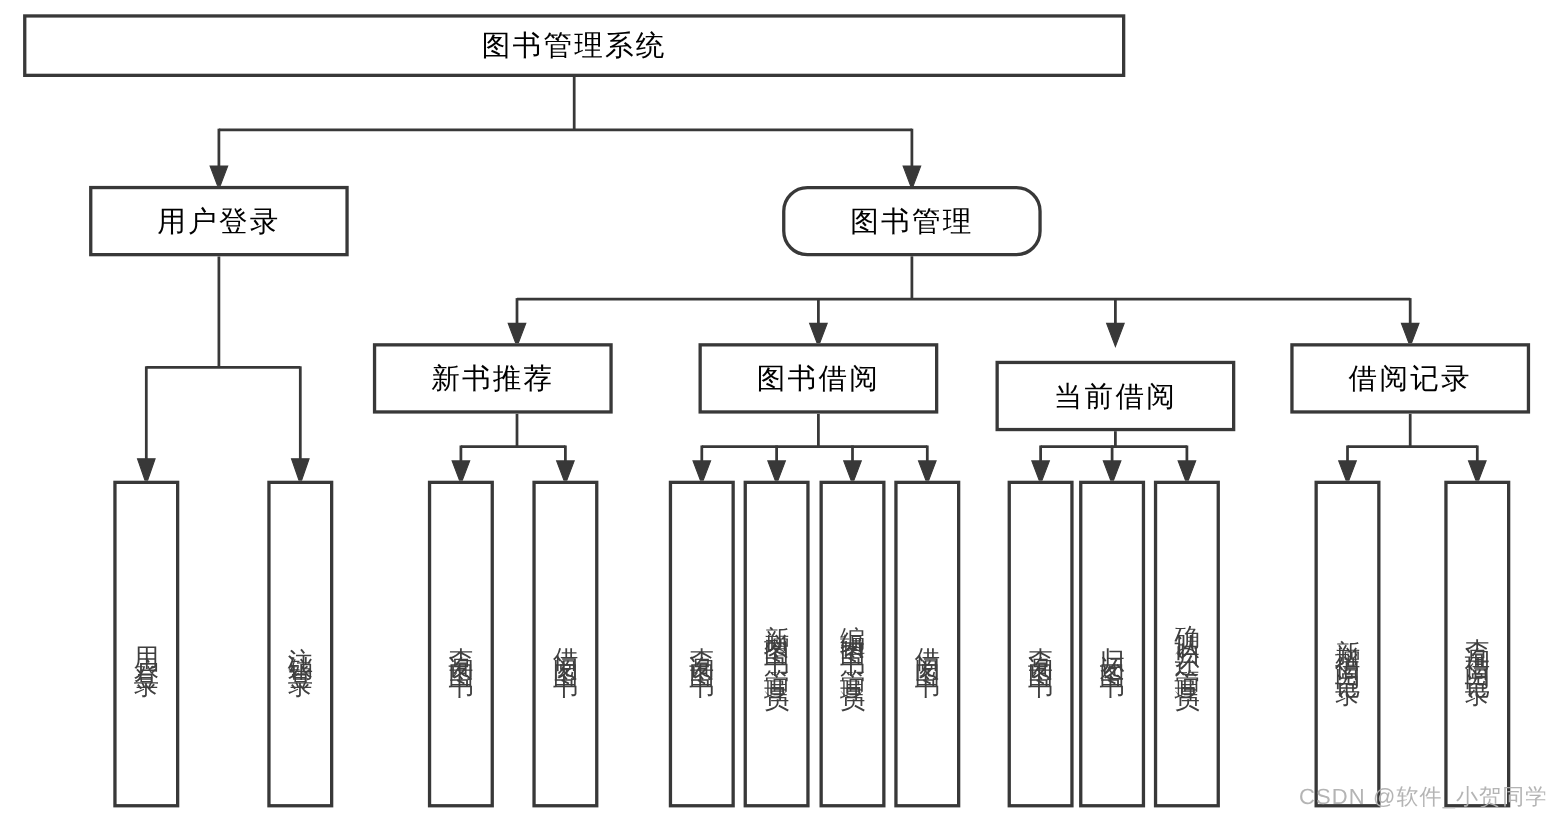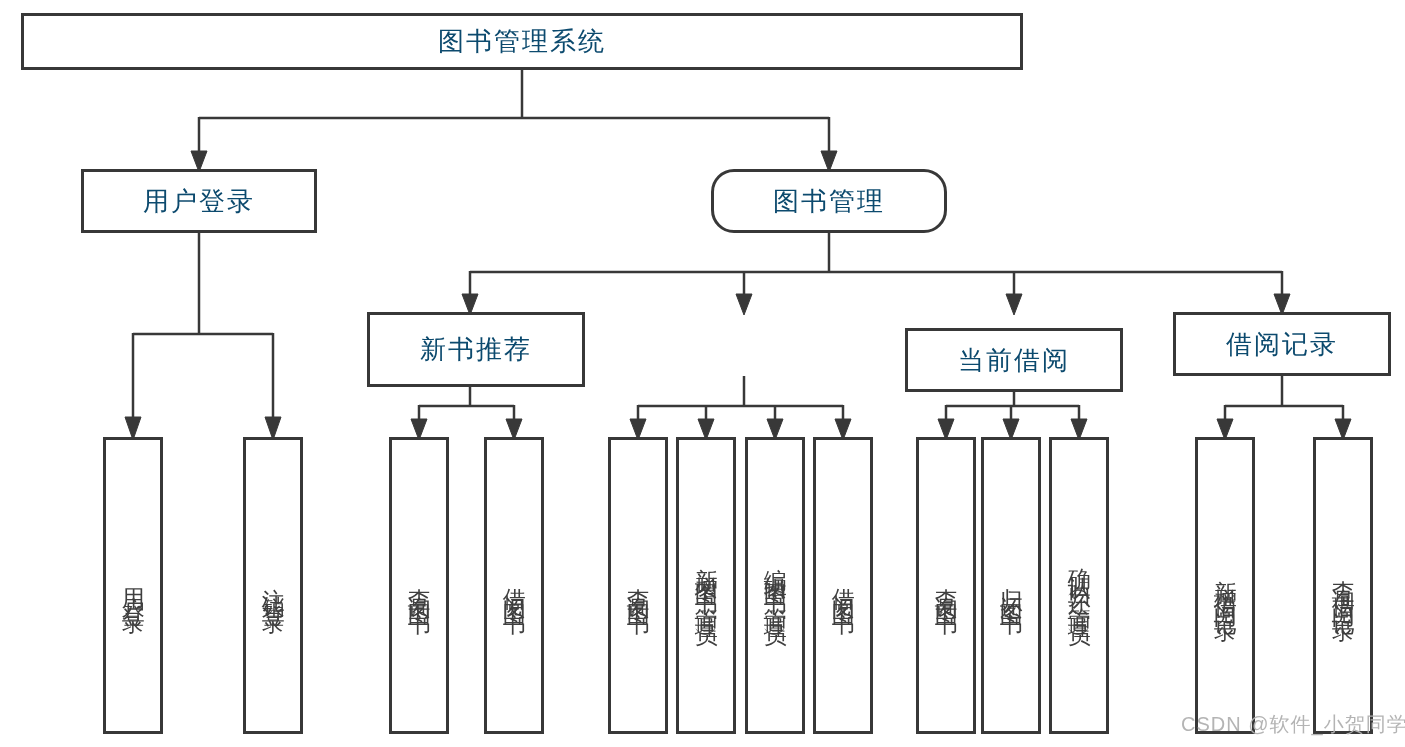--- a/index.html
+++ b/index.html
@@ -20,21 +20,21 @@
   .hnode {
     position: absolute;
     box-sizing: border-box;
     border: 3px solid #383838;
     background: #ffffff;
     display: flex;
     align-items: center;
     justify-content: center;
     font-size: 26px;
     letter-spacing: 2px;
-    color: #0c4a6e;
+    color: #000000;
     z-index: 2;
   }
   .vnode {
     position: absolute;
     box-sizing: border-box;
     border: 3px solid #383838;
     background: #ffffff;
     top: 437px;
     width: 60px;
     height: 297px;
@@ -150,22 +150,25 @@
     <span>图书管理系统</span>
   </div>
 
   <div class="hnode" style="left:81px; top:169px; width:236px; height:64px;">
     <span>用户登录</span>
   </div>
   <div class="hnode" style="left:711px; top:169px; width:236px; height:64px;border-radius:23px;">
     <span>图书管理</span>
   </div>
 
-  <div class="hnode" style="left:367px; top:312px; width:218px; height:75px;">
+  <div class="hnode" style="left:339px; top:312px; width:218px; height:64px;">
     <span>新书推荐</span>
+  </div>
+  <div class="hnode" style="left:635px; top:312px; width:218px; height:64px;">
+    <span>图书借阅</span>
   </div>
   <div class="hnode" style="left:905px; top:328px; width:218px; height:64px;">
     <span>当前借阅</span>
   </div>
   <div class="hnode" style="left:1173px; top:312px; width:218px; height:64px;">
     <span>借阅记录</span>
   </div>
 
   <div class="vnode" style="left:103px;">
     <span class="vtext">用户登录</span>

